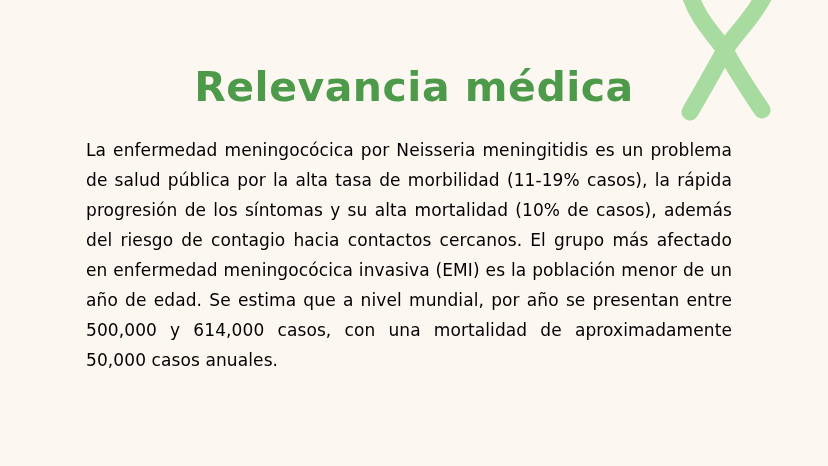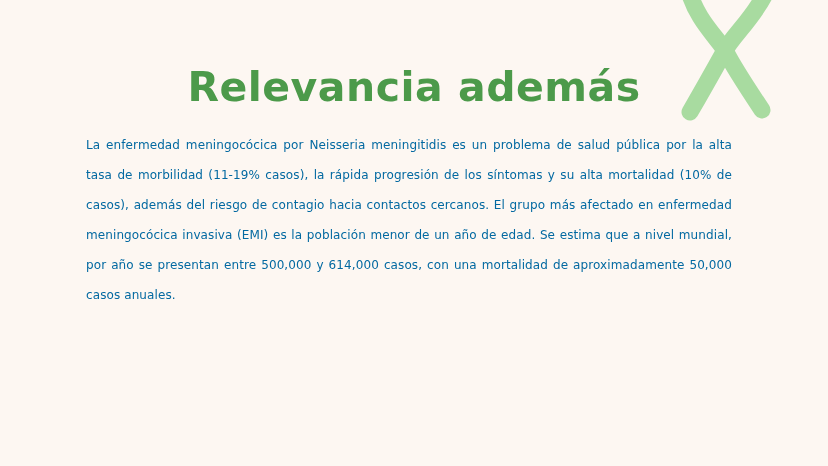--- a/index.html
+++ b/index.html
@@ -41,39 +41,39 @@
     letter-spacing: 0.5px;
     color: #4c9a4a;
     line-height: 1.1;
   }
   .body-text {
     position: absolute;
     top: 118px;
     left: 86px;
     width: 646px;
     font-family: "DejaVu Sans", sans-serif;
-    font-size: 12px;
+    font-size: 17px;
     line-height: 30px;
-    color: #0369a1;
+    color: #000000;
     text-align: justify;
     text-justify: inter-word;
     letter-spacing: 0.1px;
   }
 </style>
 </head>
 <body>
 
 <div class="slide">
 
   <span class="deco-chromosome">
     <svg width="110" height="135" viewBox="0 0 110 135" xmlns="http://www.w3.org/2000/svg" aria-hidden="true">
       <g fill="none" stroke="#a8dba0" stroke-width="17" stroke-linecap="round">
         <path d="M18 2 C 26 34, 48 52, 56 66 C 64 82, 76 100, 92 124"></path>
         <path d="M96 6 C 84 32, 62 50, 54 66 C 44 84, 34 102, 20 126"></path>
       </g>
     </svg>
   </span>
 
-  <h1 class="slide-title">Relevancia además</h1>
+  <h1 class="slide-title">Relevancia médica</h1>
 
   <p class="body-text">La enfermedad meningocócica por Neisseria meningitidis es un problema de salud pública por la alta tasa de morbilidad (11-19% casos), la rápida progresión de los síntomas y su alta mortalidad (10% de casos), además del riesgo de contagio hacia contactos cercanos. El grupo más afectado en enfermedad meningocócica invasiva (EMI) es la población menor de un año de edad. Se estima que a nivel mundial, por año se presentan entre 500,000 y 614,000 casos, con una mortalidad de aproximadamente 50,000 casos anuales.</p>
 
 </div>
 
 </body></html>

